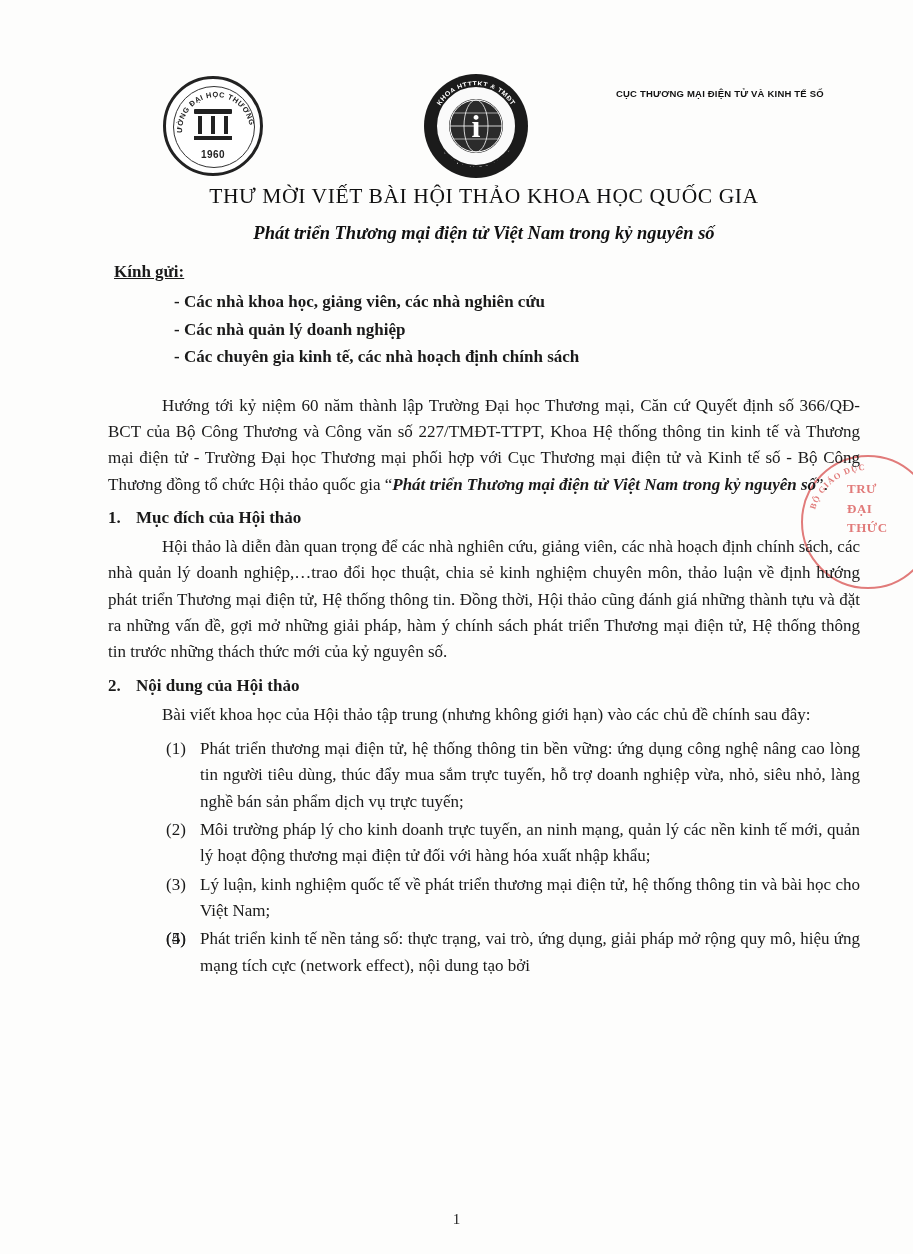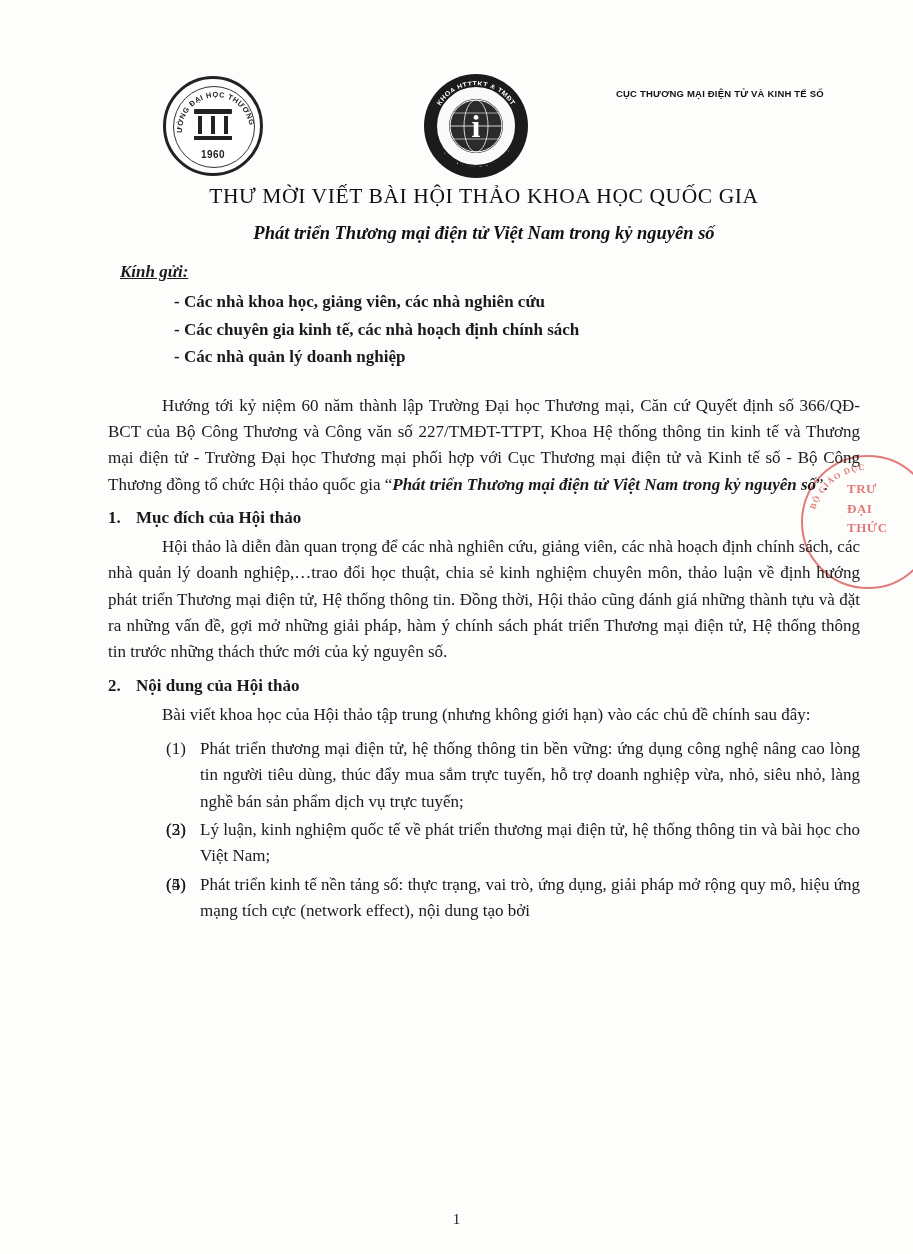--- a/index.html
+++ b/index.html
@@ -201,23 +201,22 @@
     font-size: 18.5px;
     font-weight: bold;
     font-style: italic;
     text-align: center;
     margin: 0 0 18px 0;
     color: #111;
   }
   .kinh-gui {
     font-size: 17px;
     font-weight: bold;
-    font-style: italic;
     text-decoration: underline;
-    margin: 0 0 6px 12px;
+    margin: 0 0 6px 6px;
   }
   .recipients {
     margin: 0 0 22px 0;
     padding: 0 0 0 58px;
     list-style: none;
   }
   .recipients li {
     font-size: 17px;
     font-weight: bold;
     line-height: 1.62;
@@ -375,22 +374,22 @@
   </div>
 
   <div class="content">
 
     <h1 class="doc-title">THƯ MỜI VIẾT BÀI HỘI THẢO KHOA HỌC QUỐC GIA</h1>
     <h2 class="doc-subtitle">Phát triển Thương mại điện tử Việt Nam trong kỷ nguyên số</h2>
 
     <div class="kinh-gui">Kính gửi:</div>
     <ul class="recipients">
       <li>- Các nhà khoa học, giảng viên, các nhà nghiên cứu</li>
+      <li>- Các nhà quản lý doanh nghiệp</li>
       <li>- Các chuyên gia kinh tế, các nhà hoạch định chính sách</li>
-      <li>- Các nhà quản lý doanh nghiệp</li>
     </ul>
 
     <p class="para"><span>Hướng tới kỷ niệm 60 năm thành lập Trường Đại học Thương mại, Căn cứ Quyết định số 366/QĐ-BCT của Bộ Công Thương và Công văn số 227/TMĐT-TTPT, Khoa Hệ thống thông tin kinh tế và Thương mại điện tử - Trường Đại học Thương mại phối hợp với Cục Thương mại điện tử và Kinh tế số - Bộ Công Thương đồng tổ chức Hội thảo quốc gia “</span><span class="ital-bold">Phát triển Thương mại điện tử Việt Nam trong kỷ nguyên số</span><span>”.</span></p>
 
     <div class="section-head">
       <span class="num">1.</span>
       <span>Mục đích của Hội thảo</span>
     </div>
     <p class="para">Hội thảo là diễn đàn quan trọng để các nhà nghiên cứu, giảng viên, các nhà hoạch định chính sách, các nhà quản lý doanh nghiệp,…trao đổi học thuật, chia sẻ kinh nghiệm chuyên môn, thảo luận về định hướng phát triển Thương mại điện tử, Hệ thống thông tin. Đồng thời, Hội thảo cũng đánh giá những thành tựu và đặt ra những vấn đề, gợi mở những giải pháp, hàm ý chính sách phát triển Thương mại điện tử, Hệ thống thông tin trước những thách thức mới của kỷ nguyên số.</p>
 
@@ -400,20 +399,21 @@
     </div>
     <p class="para">Bài viết khoa học của Hội thảo tập trung (nhưng không giới hạn) vào các chủ đề chính sau đây:</p>
 
     <ol class="topics">
       <li>
         <span class="lbl">(1)</span>
         <span>Phát triển thương mại điện tử, hệ thống thông tin bền vững: ứng dụng công nghệ nâng cao lòng tin người tiêu dùng, thúc đẩy mua sắm trực tuyến, hỗ trợ doanh nghiệp vừa, nhỏ, siêu nhỏ, làng nghề bán sản phẩm dịch vụ trực tuyến;</span>
       </li>
       <li>
         <span class="lbl">(2)</span>
+        <span>Môi trường pháp lý cho kinh doanh trực tuyến, an ninh mạng, quản lý các nền kinh tế mới, quản lý hoạt động thương mại điện tử đối với hàng hóa xuất nhập khẩu;</span>
       </li>
       <li>
         <span class="lbl">(3)</span>
         <span>Lý luận, kinh nghiệm quốc tế về phát triển thương mại điện tử, hệ thống thông tin và bài học cho Việt Nam;</span>
       </li>
       <li>
         <span class="lbl">(4)</span>
       </li>
       <li>
         <span class="lbl">(5)</span>

